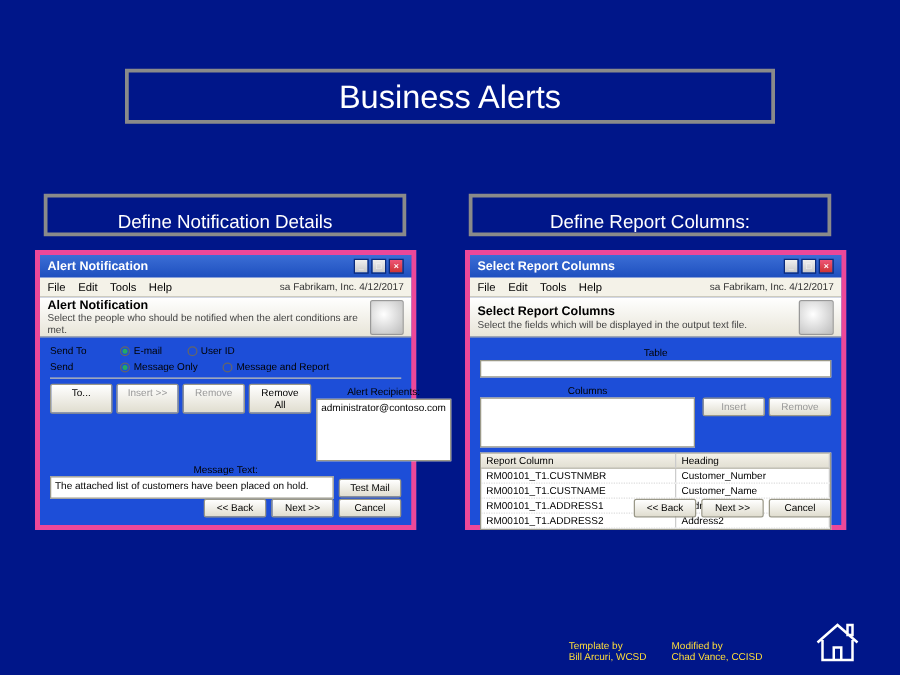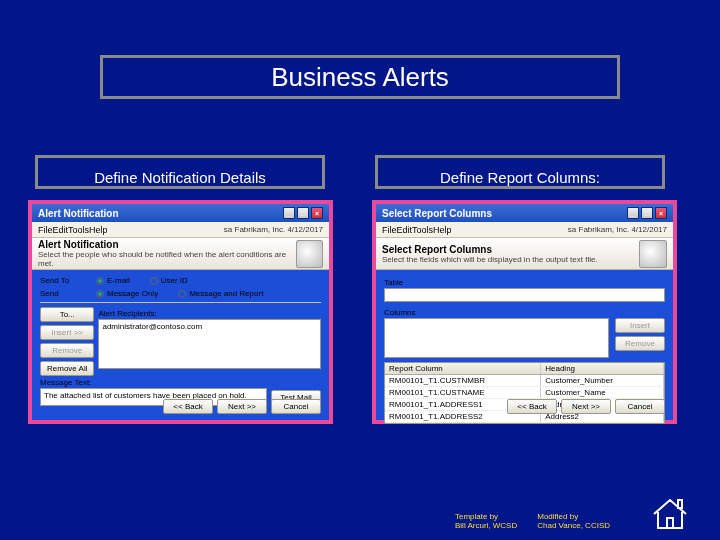--- a/index.html
+++ b/index.html
@@ -75,20 +75,21 @@
     display: flex; align-items: center; justify-content: center;
   }
   .winbtn.close { background: linear-gradient(#e57, #c33); color: #fff; }
 
   .menubar {
     height: 16px;
     background: #f4f2e8;
     border-bottom: 1px solid #c0beb0;
     display: flex;
     align-items: center;
+    gap: 10px;
     padding: 0 6px;
     font-size: 9px;
   }
   .menubar span { cursor: default; }
   .menubar .spacer { flex: 1; }
   .menubar .statusright { font-size: 8px; color: #333; }
 
   .banner {
     height: 32px;
     background: linear-gradient(#fff,#e8e5d8);
@@ -112,21 +113,21 @@
   .row { display: flex; align-items: center; gap: 6px; margin-bottom: 4px; }
   .lbl { width: 50px; font-size: 8px; }
   .radios { display: flex; gap: 20px; align-items: center; font-size: 8px; }
   .radio { display: flex; align-items: center; gap: 3px; }
   .radio .dot {
     width: 8px; height: 8px; border: 1px solid #666; border-radius: 50%;
     display: inline-flex; align-items: center; justify-content: center;
   }
   .radio .dot.sel::after { content: ""; width: 4px; height: 4px; background: #2a6; border-radius: 50%; display: block; }
 
-  .sidebtns { display: flex; flex-direction: column; gap: 3px; }
+  .sidebtns { display: flex; gap: 3px; }
   .btn {
     background: linear-gradient(#fff,#e0ddcf);
     border: 1px solid #9a9888;
     border-radius: 2px;
     font-size: 8px;
     padding: 2px 6px;
     min-width: 50px;
     text-align: center;
     cursor: pointer;
   }
@@ -189,21 +190,21 @@
     right: 30px;
     bottom: 8px;
     width: 40px;
     height: 36px;
     cursor: pointer;
   }
   .home-icon svg { width: 100%; height: 100%; }
   .home-icon path { fill: none; stroke: #fff; stroke-width: 2; }
 
   .hr { height: 1px; background: #c5c2b4; margin: 4px 0; }
-  .section-label { font-size: 8px; margin: 2px 0 1px; }
+  .section-label { font-size: 8px; margin: 2px 0 1px; text-align: center; }
   .recip-row { display: flex; gap: 4px; align-items: flex-start; }
   .msgrow { display: flex; gap: 4px; align-items: center; }
 </style>
 </head>
 <body>
 
 <div class="title-box">
   <span>Business Alerts</span>
 </div>
 

